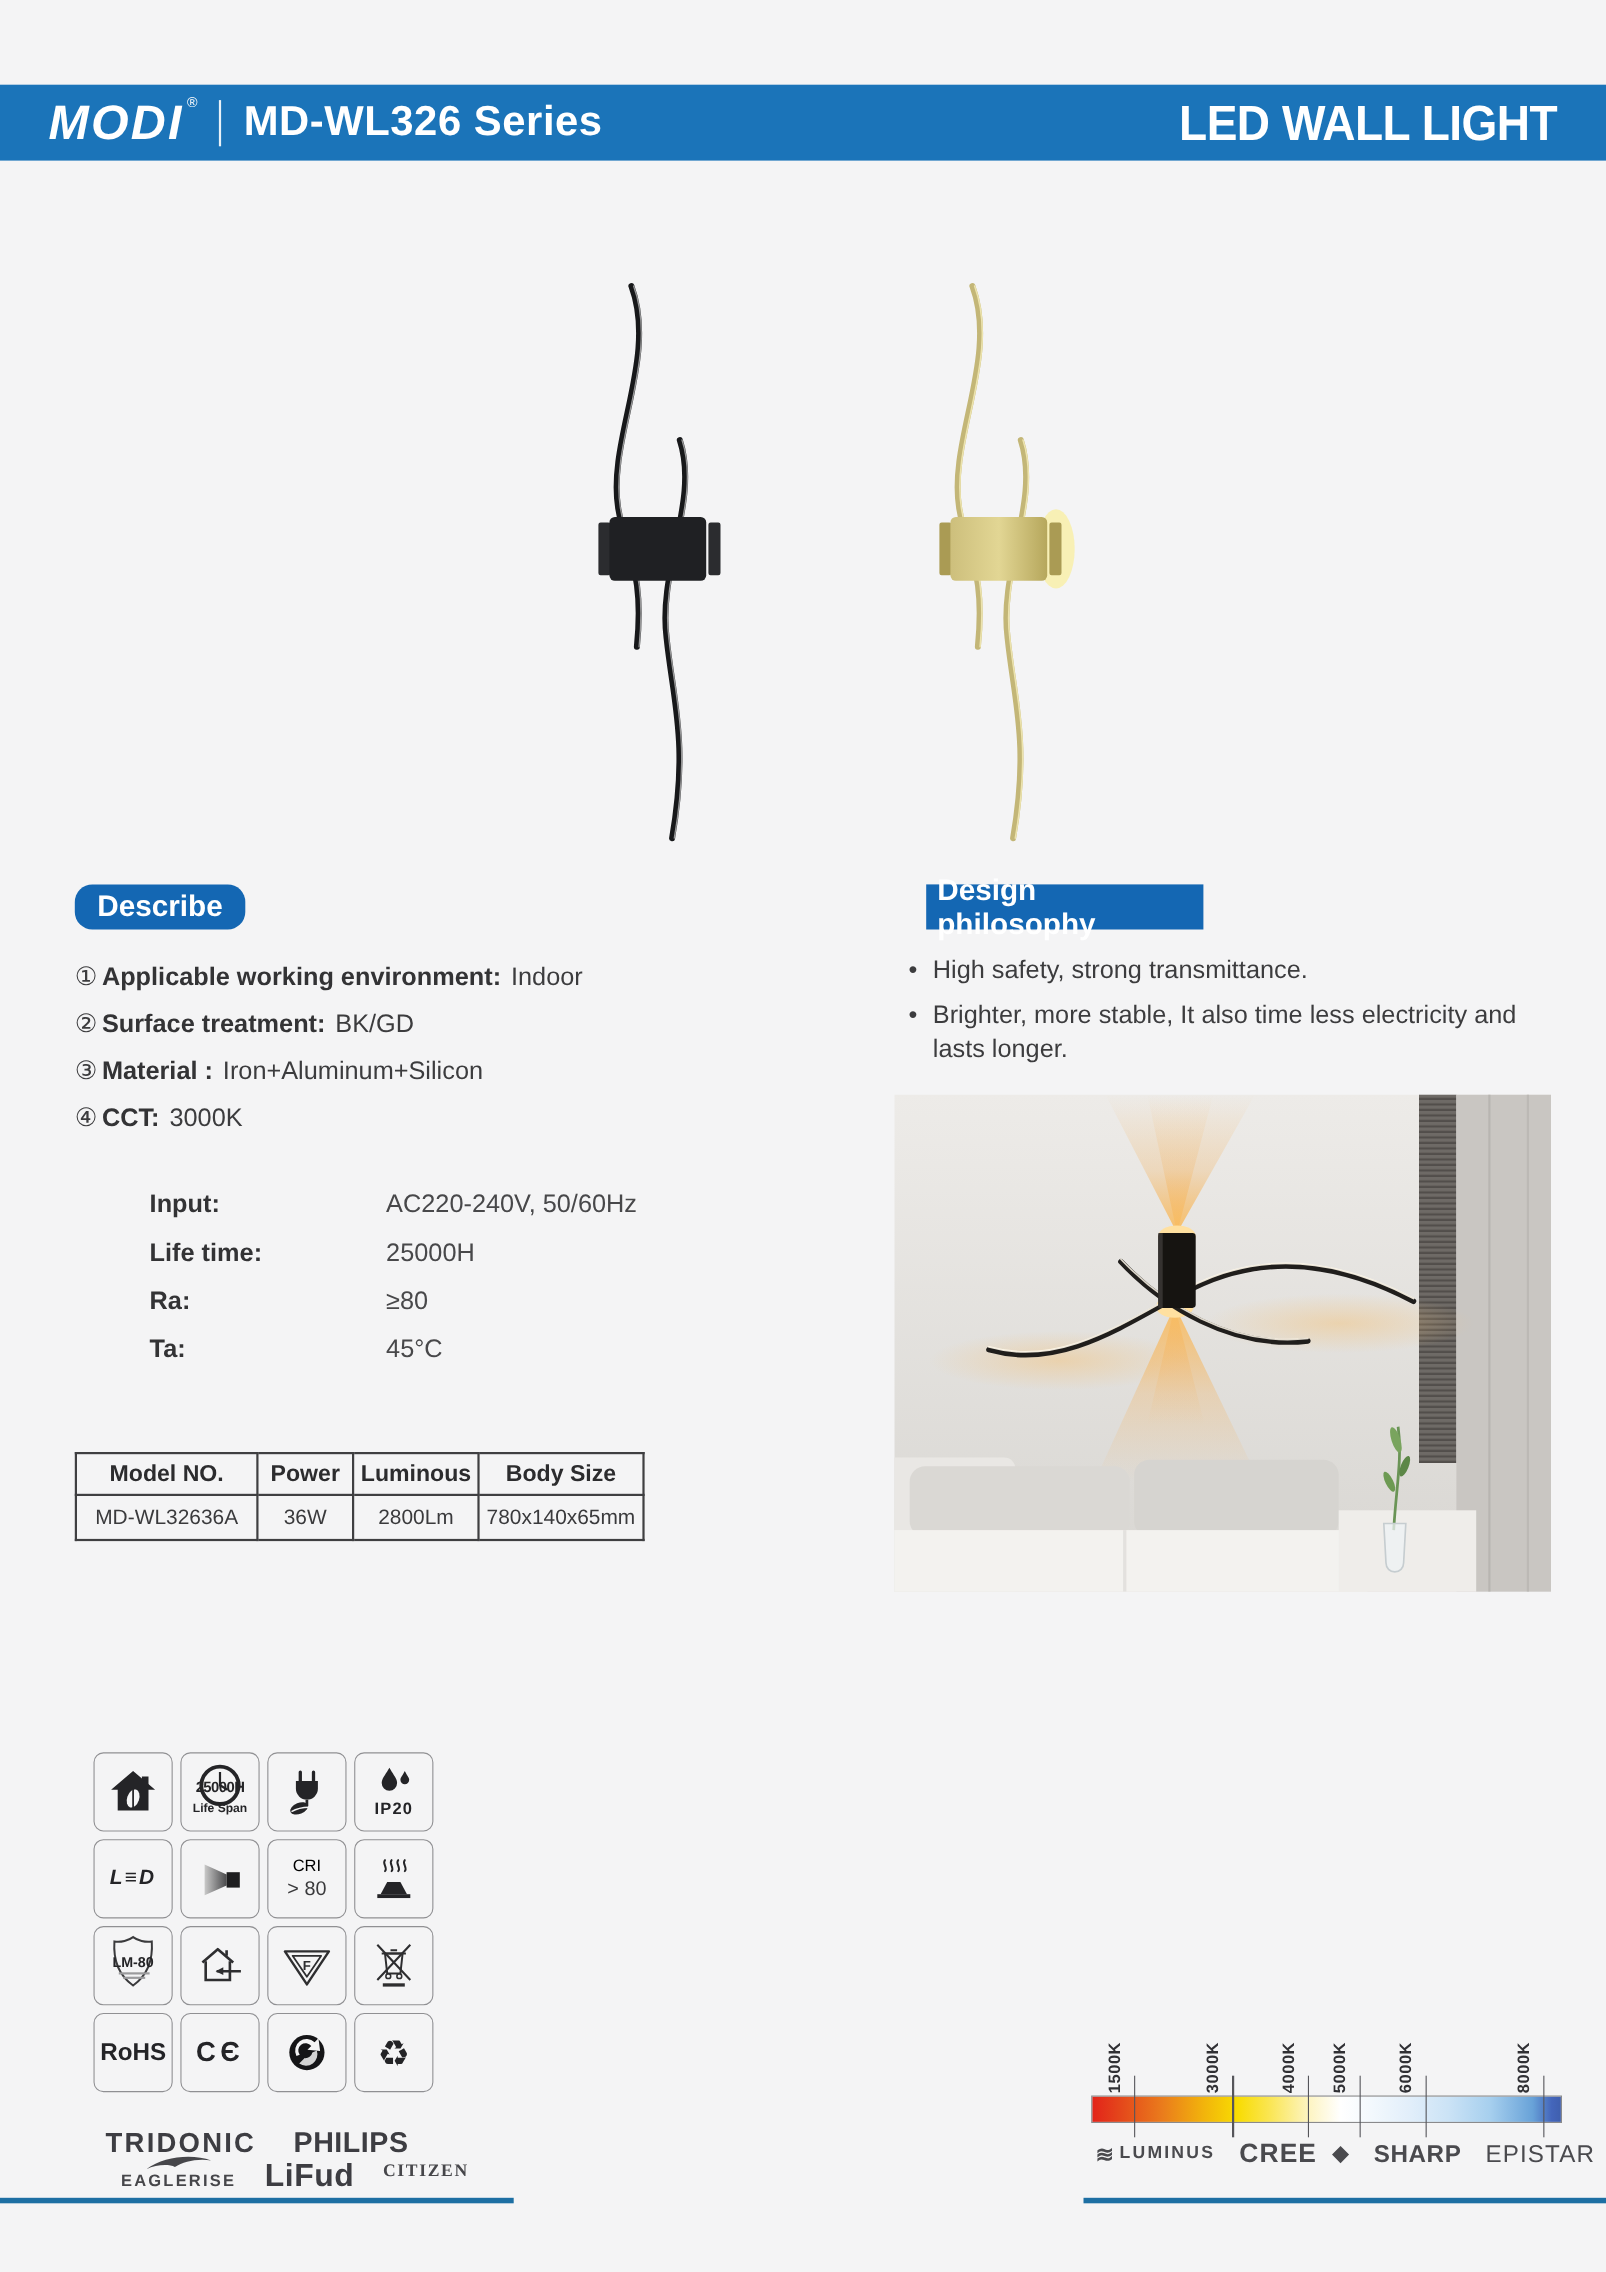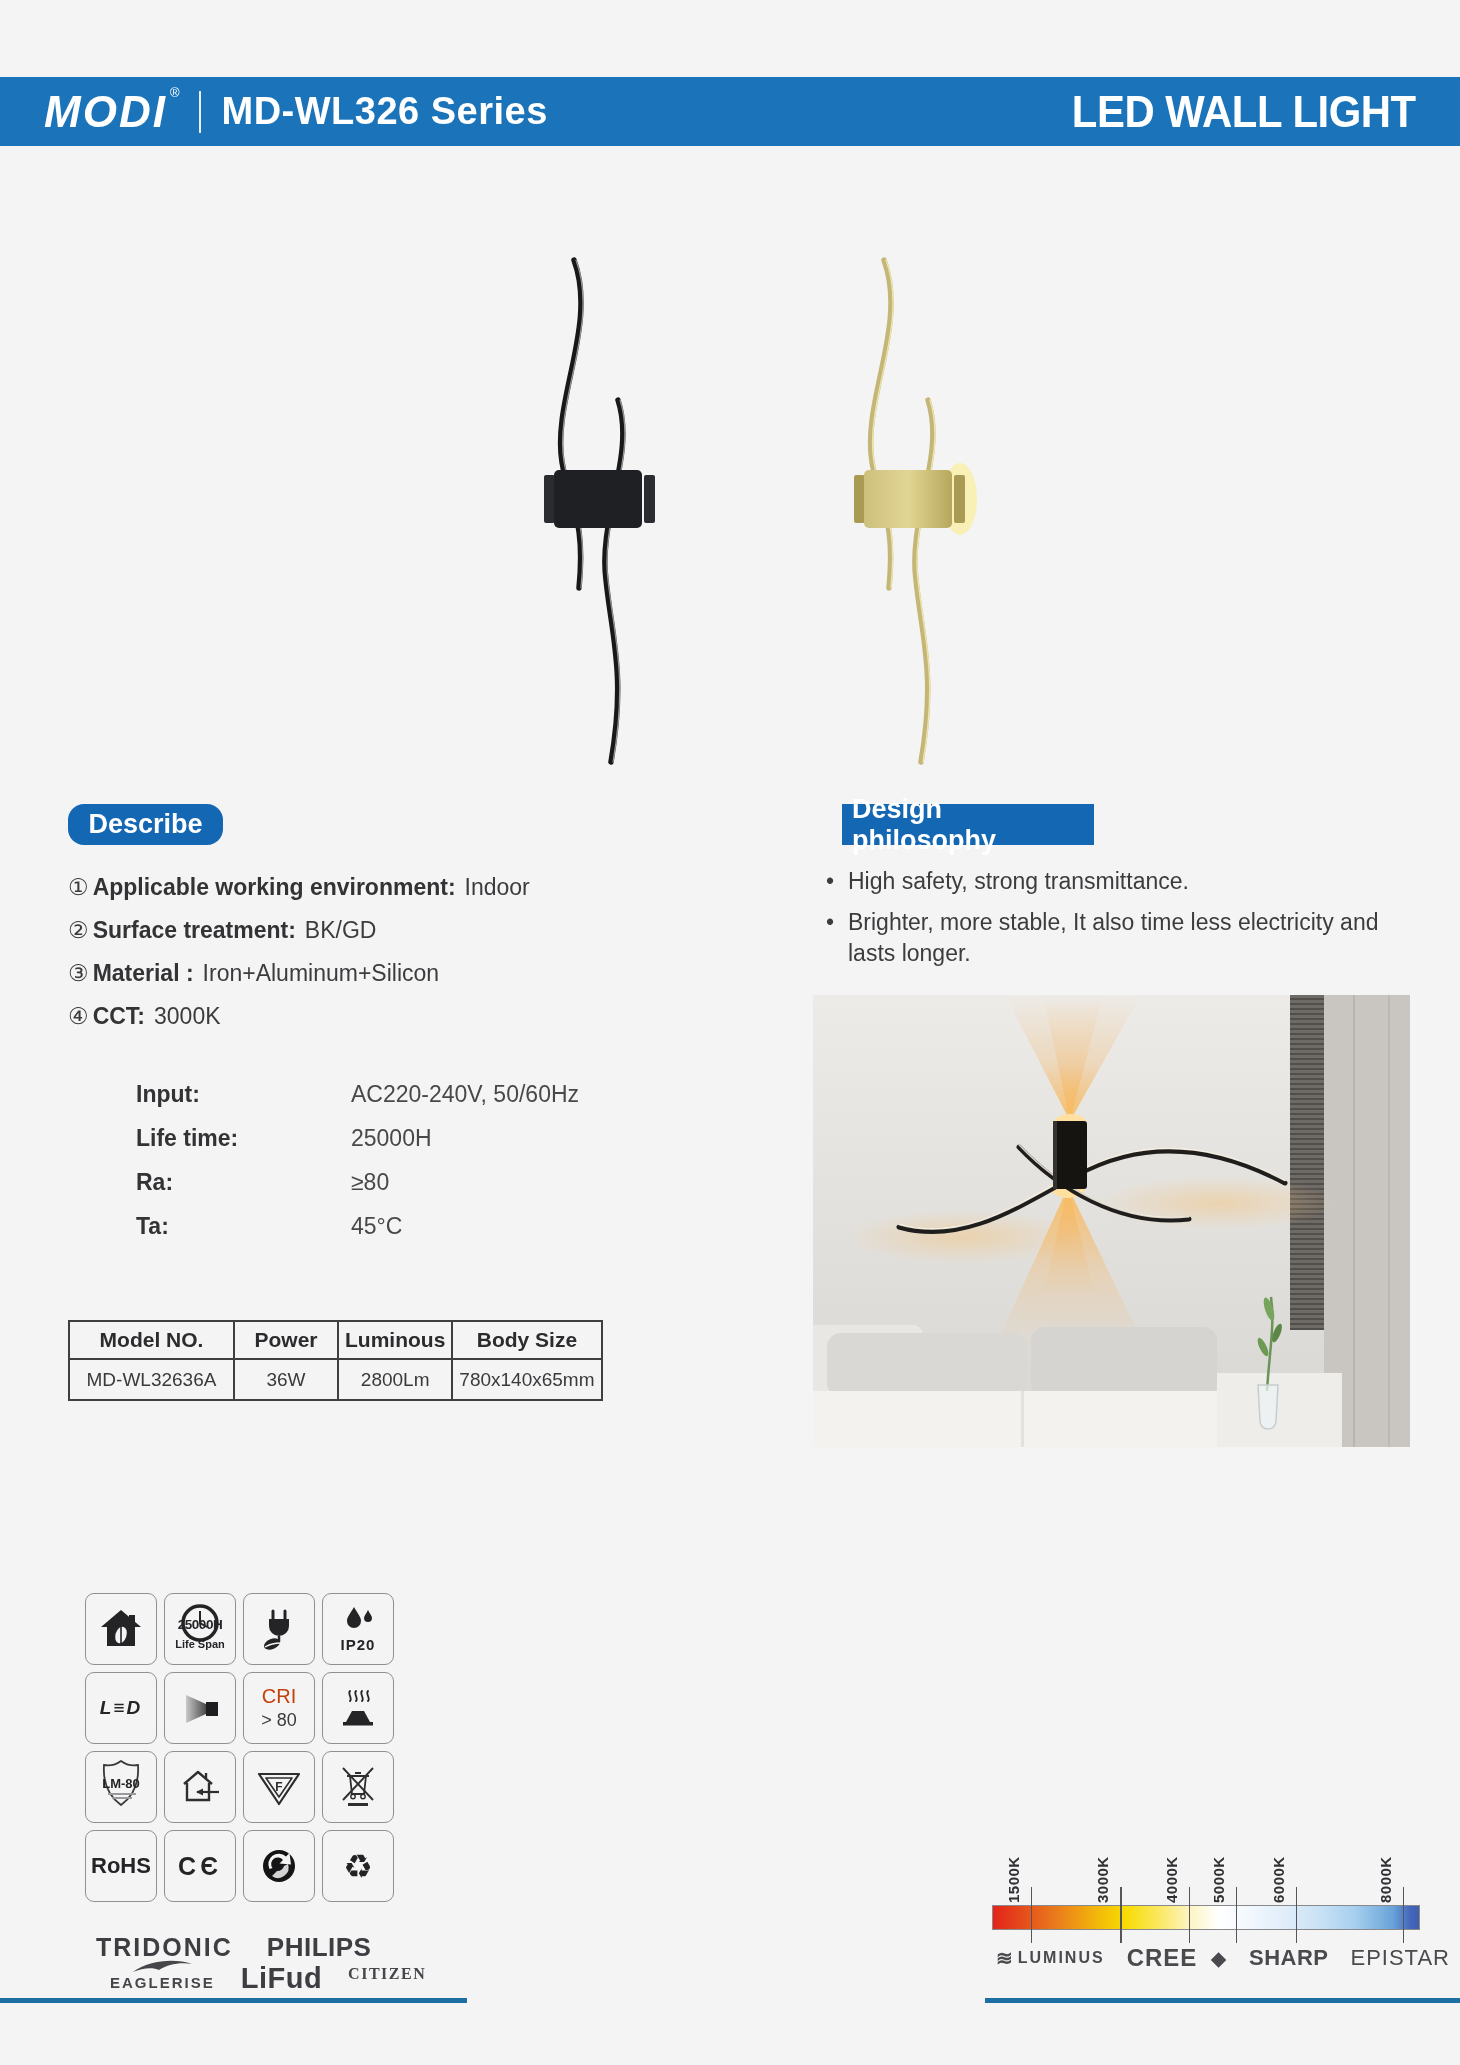--- a/index.html
+++ b/index.html
@@ -47,21 +47,21 @@
   
   table.spec-table{
     position:absolute;left:68px;top:1320px;border-collapse:collapse;
     font-size:20px;color:#3a3a3c;background:transparent;
   }
   table.spec-table th,table.spec-table td{
     border:2px solid #3f3f41;text-align:center;padding:0 6px;box-sizing:border-box;
   }
   table.spec-table th{height:38px;font-size:21px;font-weight:bold;color:#2c2c2e;}
   table.spec-table td{height:41px;font-size:19px;}
-  .col-model{width:165px;} .col-power{width:104px;} .col-lum{width:108px;} .col-size{width:127px;}
+  .col-model{width:165px;} .col-power{width:87px;} .col-lum{width:108px;} .col-size{width:127px;}
 
   
   .design-bullets{position:absolute;left:826px;top:866px;width:585px;}
   .bullet-row{display:flex;font-size:23px;line-height:31px;color:#3c3c3e;margin-bottom:10px;}
   .bullet-dot{width:22px;flex:none;}
 
   
   .icon-grid{
     position:absolute;left:85px;top:1593px;
     display:grid;grid-template-columns:repeat(4,72px);grid-auto-rows:72px;gap:7px;
@@ -69,21 +69,21 @@
   .cell{
     border:1.6px solid #909093;border-radius:9px;box-sizing:border-box;
     position:relative;display:flex;flex-direction:column;align-items:center;justify-content:center;
     color:#242427;overflow:hidden;
   }
   .cell svg{display:block;}
   .ls-val{position:absolute;top:23px;width:100%;text-align:center;font-size:13.5px;font-weight:800;letter-spacing:-.5px;}
   .ls-lbl{position:absolute;top:44px;width:100%;text-align:center;font-size:11px;font-weight:bold;}
   .ip-lbl{font-size:15px;font-weight:800;letter-spacing:1px;margin-top:2px;}
   .led-lbl{font-size:19px;font-weight:800;font-style:italic;letter-spacing:2px;}
-  .cri-1{font-size:20px;color:#c2410c;} .cri-2{font-size:18px;color:#3a3a3c;margin-top:2px;}
+  .cri-1{font-size:15px;color:#000000;} .cri-2{font-size:18px;color:#3a3a3c;margin-top:2px;}
   .lm80-lbl{position:absolute;top:24px;width:100%;text-align:center;font-size:13px;font-weight:800;}
   .lm80-sub{position:absolute;top:41px;left:22px;width:28px;height:1.5px;background:#9a9a9c;}
   .lm80-sub2{position:absolute;top:45px;left:26px;width:20px;height:1.5px;background:#9a9a9c;}
   .rohs-lbl{font-size:22px;font-weight:800;}
   .ce-lbl{font-size:25px;font-weight:600;letter-spacing:4px;}
   .recycle-glyph{font-size:33px;line-height:1;color:#232326;}
 
   
   .brands1{position:absolute;left:96px;top:1932px;display:flex;align-items:baseline;gap:34px;color:#3d3d42;}
   .tridonic{font-size:25px;font-weight:bold;letter-spacing:2px;}

